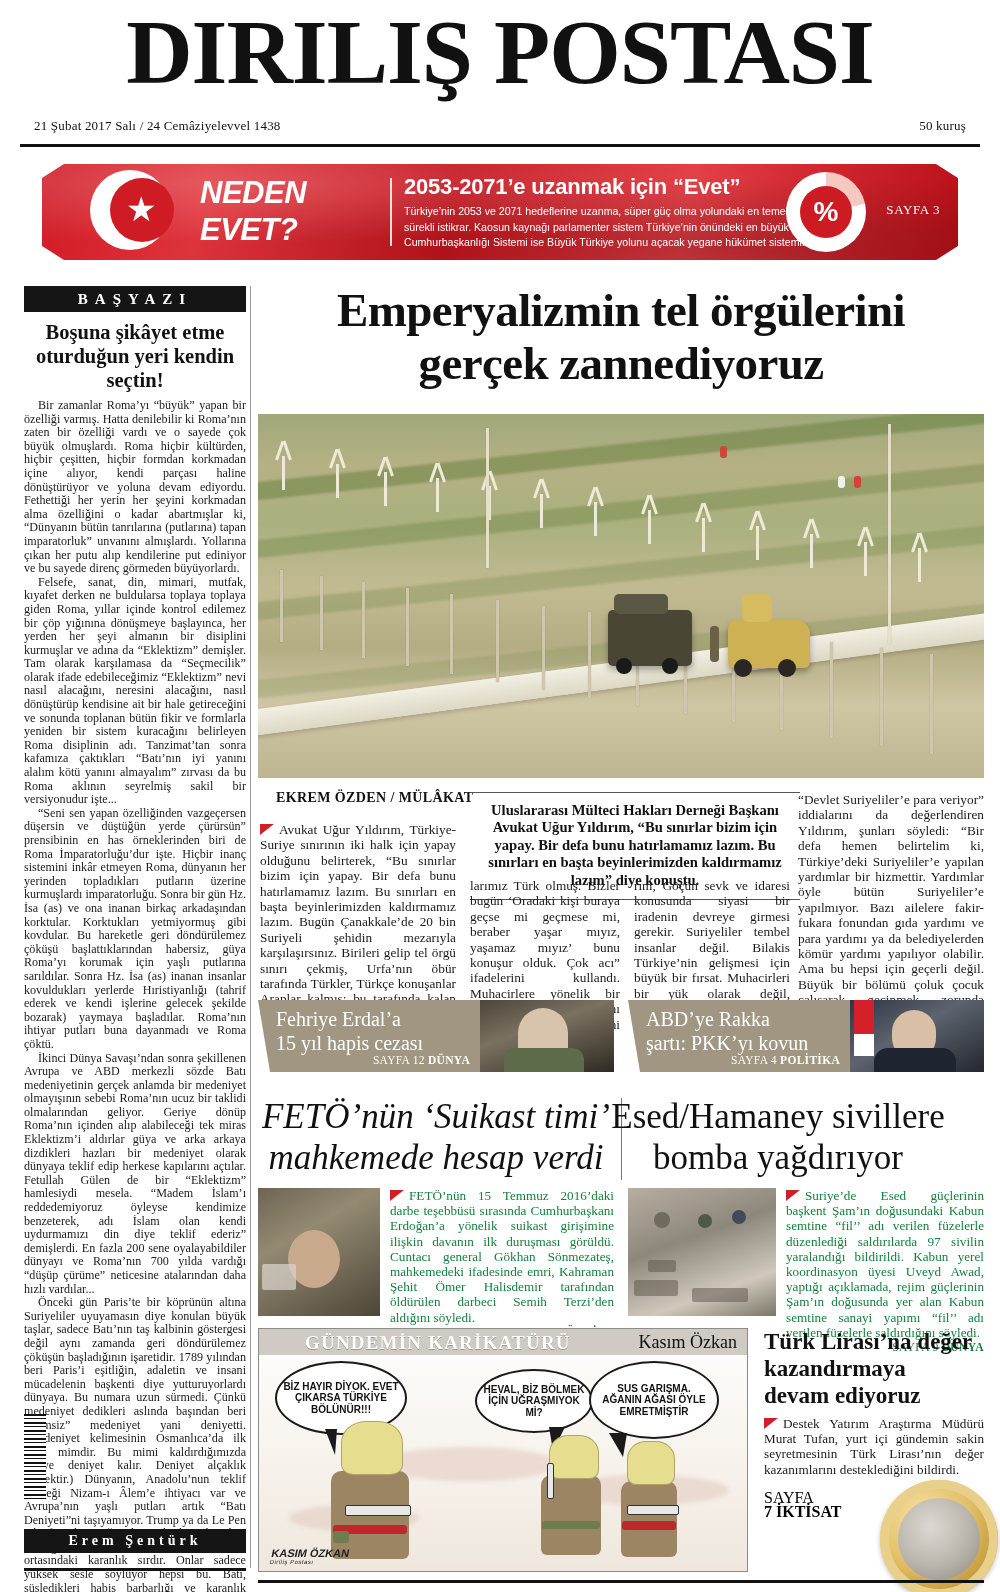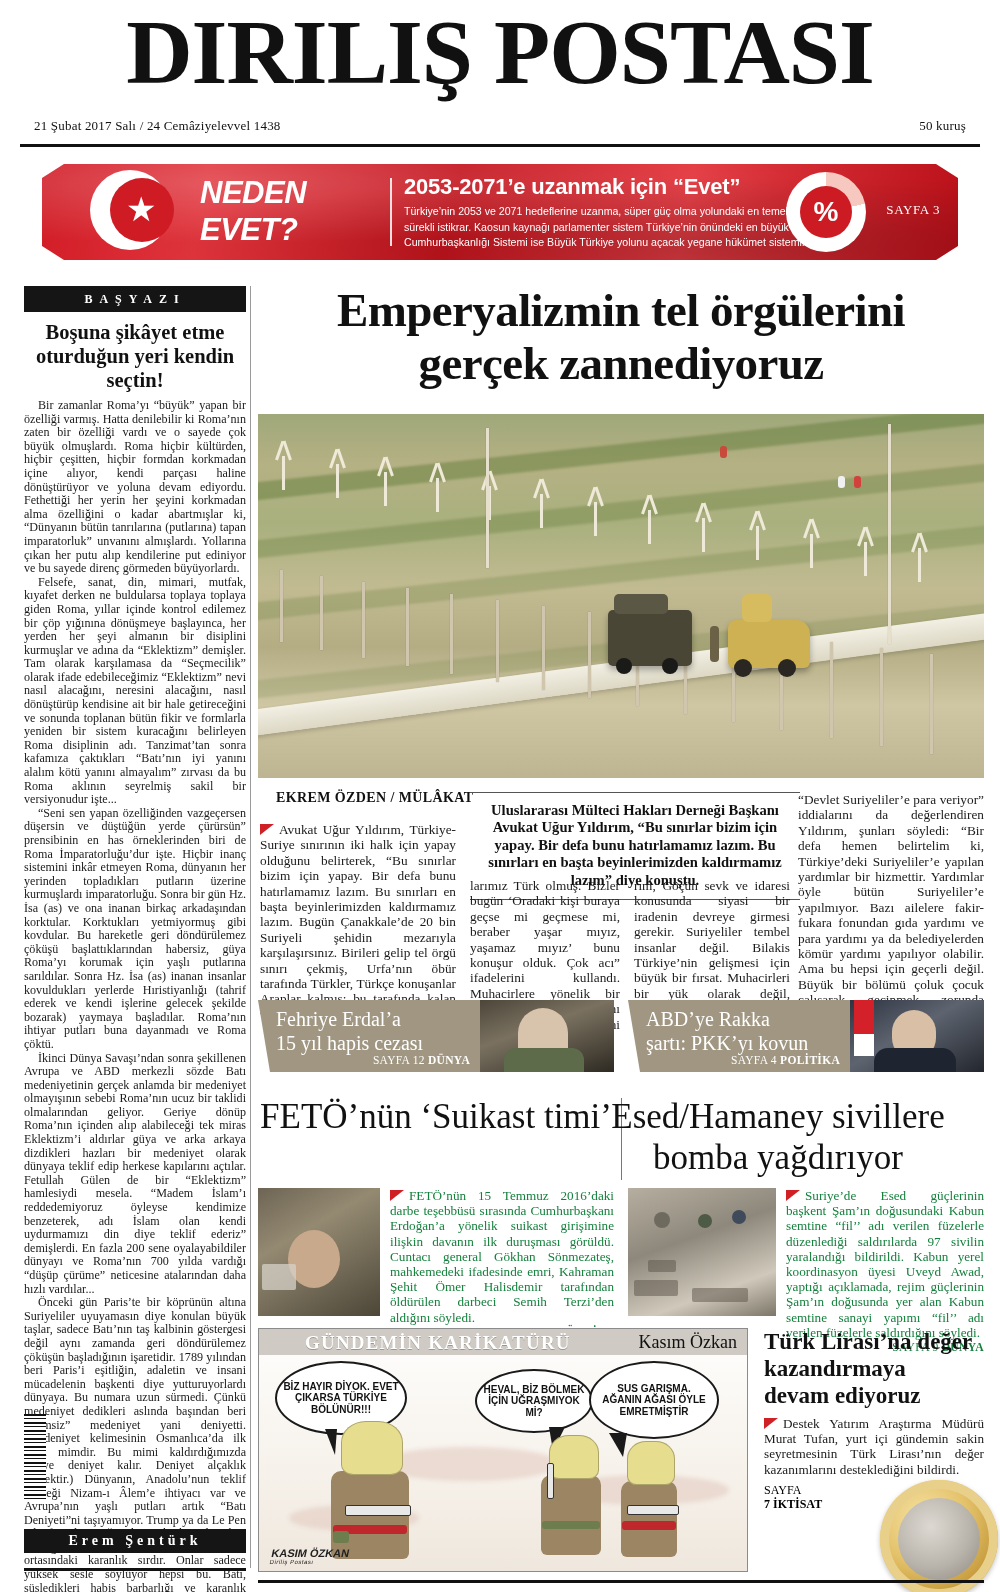--- a/index.html
+++ b/index.html
@@ -87,21 +87,21 @@
   }
 
   
   .vrule { position:absolute; width:1px; background:#9a9a9a; }
 
   
   .edit-col { position:absolute; left:24px; top:286px; width:222px; }
   .basyazi-bar {
     height:26px; background:#151515; color:#fff;
     font-family:"Liberation Serif", serif; font-weight:700;
-    font-size:12px; letter-spacing:7px; text-align:center; line-height:26px;
+    font-size:15px; letter-spacing:7px; text-align:center; line-height:26px;
   }
   .edit-head {
     margin-top:8px; text-align:center;
     font-family:"Liberation Serif", serif; font-weight:700;
     font-size:20.5px; line-height:24px; color:#111;
   }
   .edit-body {
     margin-top:7px;
     font-family:"Liberation Serif", serif;
     font-size:12.1px; line-height:13.6px;
@@ -222,21 +222,21 @@
   .face-b{position:absolute;left:46px;top:10px;width:44px;height:50px;border-radius:22px;background:#d9bfa6;}
   .face-b::after{content:"";position:absolute;left:-18px;top:38px;width:82px;height:34px;background:#1e2430;border-radius:14px 14px 0 0;}
   .flagstrip{position:absolute;left:8px;top:0;width:20px;height:56px;
     background:linear-gradient(180deg,#d42028,#d42028 60%,#fff 60%,#fff 100%);}
 
   
   .mid-head {
     position:absolute; text-align:center;
     font-family:"Liberation Serif", serif; font-size:35px; line-height:41px; color:#111;
   }
-  .mid1-head{ left:258px; top:1096px; width:356px; }
+  .mid1-head{ left:258px; top:1096px; width:356px;font-style:italic; }
   .mid2-head{ left:600px; top:1096px; width:356px; }
   .mid-divider{ position:absolute; left:621px; top:1098px; width:1px; height:82px; background:#777; }
   .mid-photo{ position:absolute; overflow:hidden; }
   .mid1-photo{ left:258px; top:1188px; width:122px; height:128px;
     background:linear-gradient(150deg,#6d6454 0%,#948a72 35%,#4c4638 100%); }
   .mid2-photo{ left:628px; top:1188px; width:148px; height:128px;
     background:linear-gradient(160deg,#b6aea0 0%,#8e887c 40%,#cfc8bb 75%,#7c7668 100%); }
   .mid-text{ position:absolute; font-family:"Liberation Serif", serif;
     font-size:13.2px; line-height:15.2px; text-align:justify; color:#15803d; }
   .mid1-text{ left:390px; top:1188px; width:224px; }
@@ -291,21 +291,21 @@
   .econ-head{
     font-family:"Liberation Serif", serif; font-weight:700;
     font-size:23px; line-height:27px; color:#111;
   }
   .econ-text{
     margin-top:7px;
     font-family:"Liberation Serif", serif; font-size:13.2px; line-height:15.2px;
     text-align:justify; color:#1a1a1a;
   }
   .econ-ref{
-    margin-top:6px; font-family:"Liberation Serif", serif; font-size:12px; line-height:14px;
+    margin-top:14px; font-family:"Liberation Serif", serif; font-size:16px; line-height:14px;
   }
   .econ-ref b{ font-weight:700; }
   .coin{
     position:absolute; right:2px; bottom:-6px; width:118px; height:118px; border-radius:50%;
     background:radial-gradient(circle at 36% 32%, #f6e2a3 0%, #e3c169 42%, #c79c3e 70%, #8e6d25 100%);
     box-shadow:inset 0 0 0 9px #e9d08a, 0 2px 5px rgba(0,0,0,.25);
   }
   .coin::after{
     content:""; position:absolute; left:18px; top:18px; width:82px;height:82px;border-radius:50%;
     background:radial-gradient(circle at 40% 35%, #ddd9d2 0%, #b9b4ab 55%, #8d877e 100%);
@@ -459,20 +459,21 @@
       <div class="teaser-title">
         <div>ABD’ye Rakka</div>
         <div>şartı: PKK’yı kovun</div>
       </div>
       <div class="teaser-ref"><span>SAYFA 4 </span><b>POLİTİKA</b></div>
     </div>
   </div>
 
   <div class="mid-head mid1-head">
     <div>FETÖ’nün ‘Suikast timi’</div>
+    <div>mahkemede hesap verdi</div>
   </div>
   <div class="mid-divider"></div>
   <div class="mid-head mid2-head">
     <div>Esed/Hamaney sivillere</div>
     <div>bomba yağdırıyor</div>
   </div>
 
   <div class="mid-photo mid1-photo">
     <div class="mug" style="left:30px;top:42px;width:52px;height:58px;"></div>
     <div class="rubble" style="left:4px;top:76px;width:34px;height:26px;background:rgba(215,210,200,.75);"></div>

